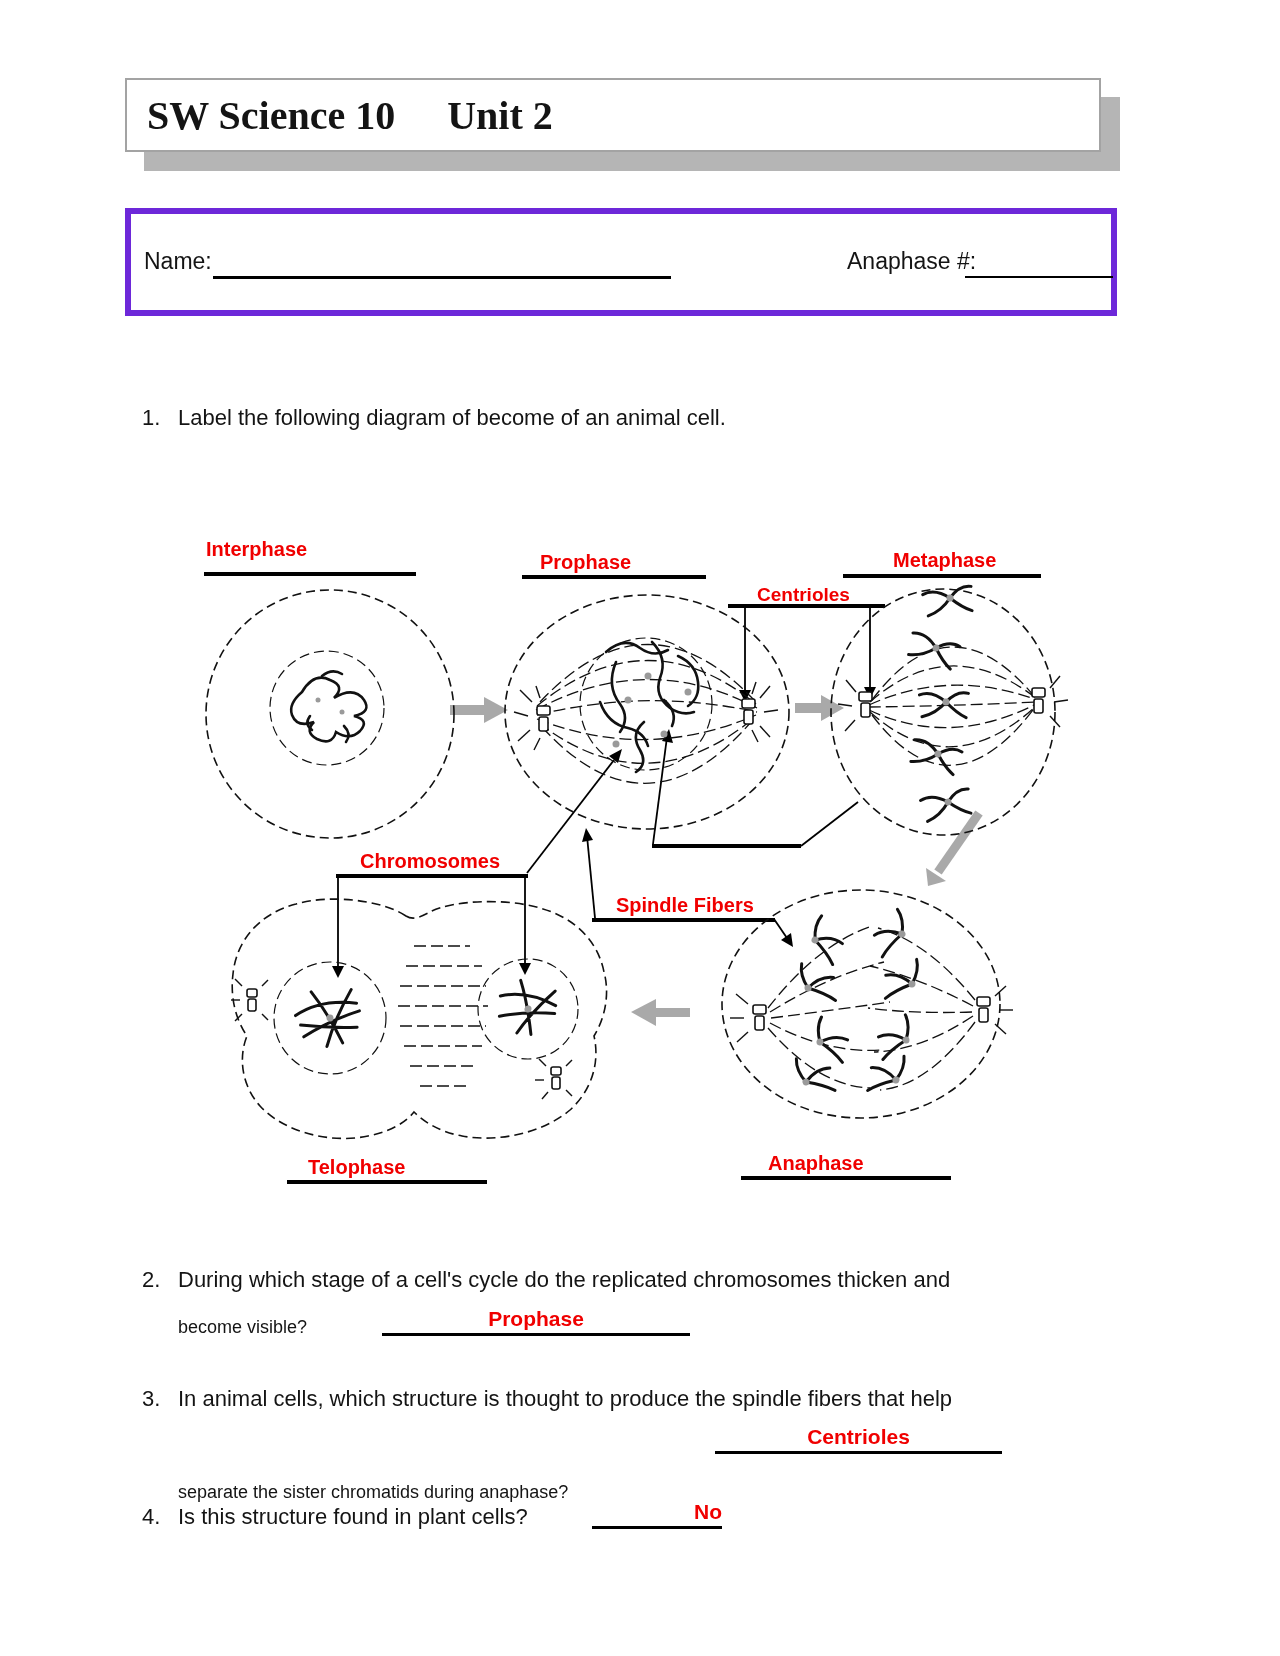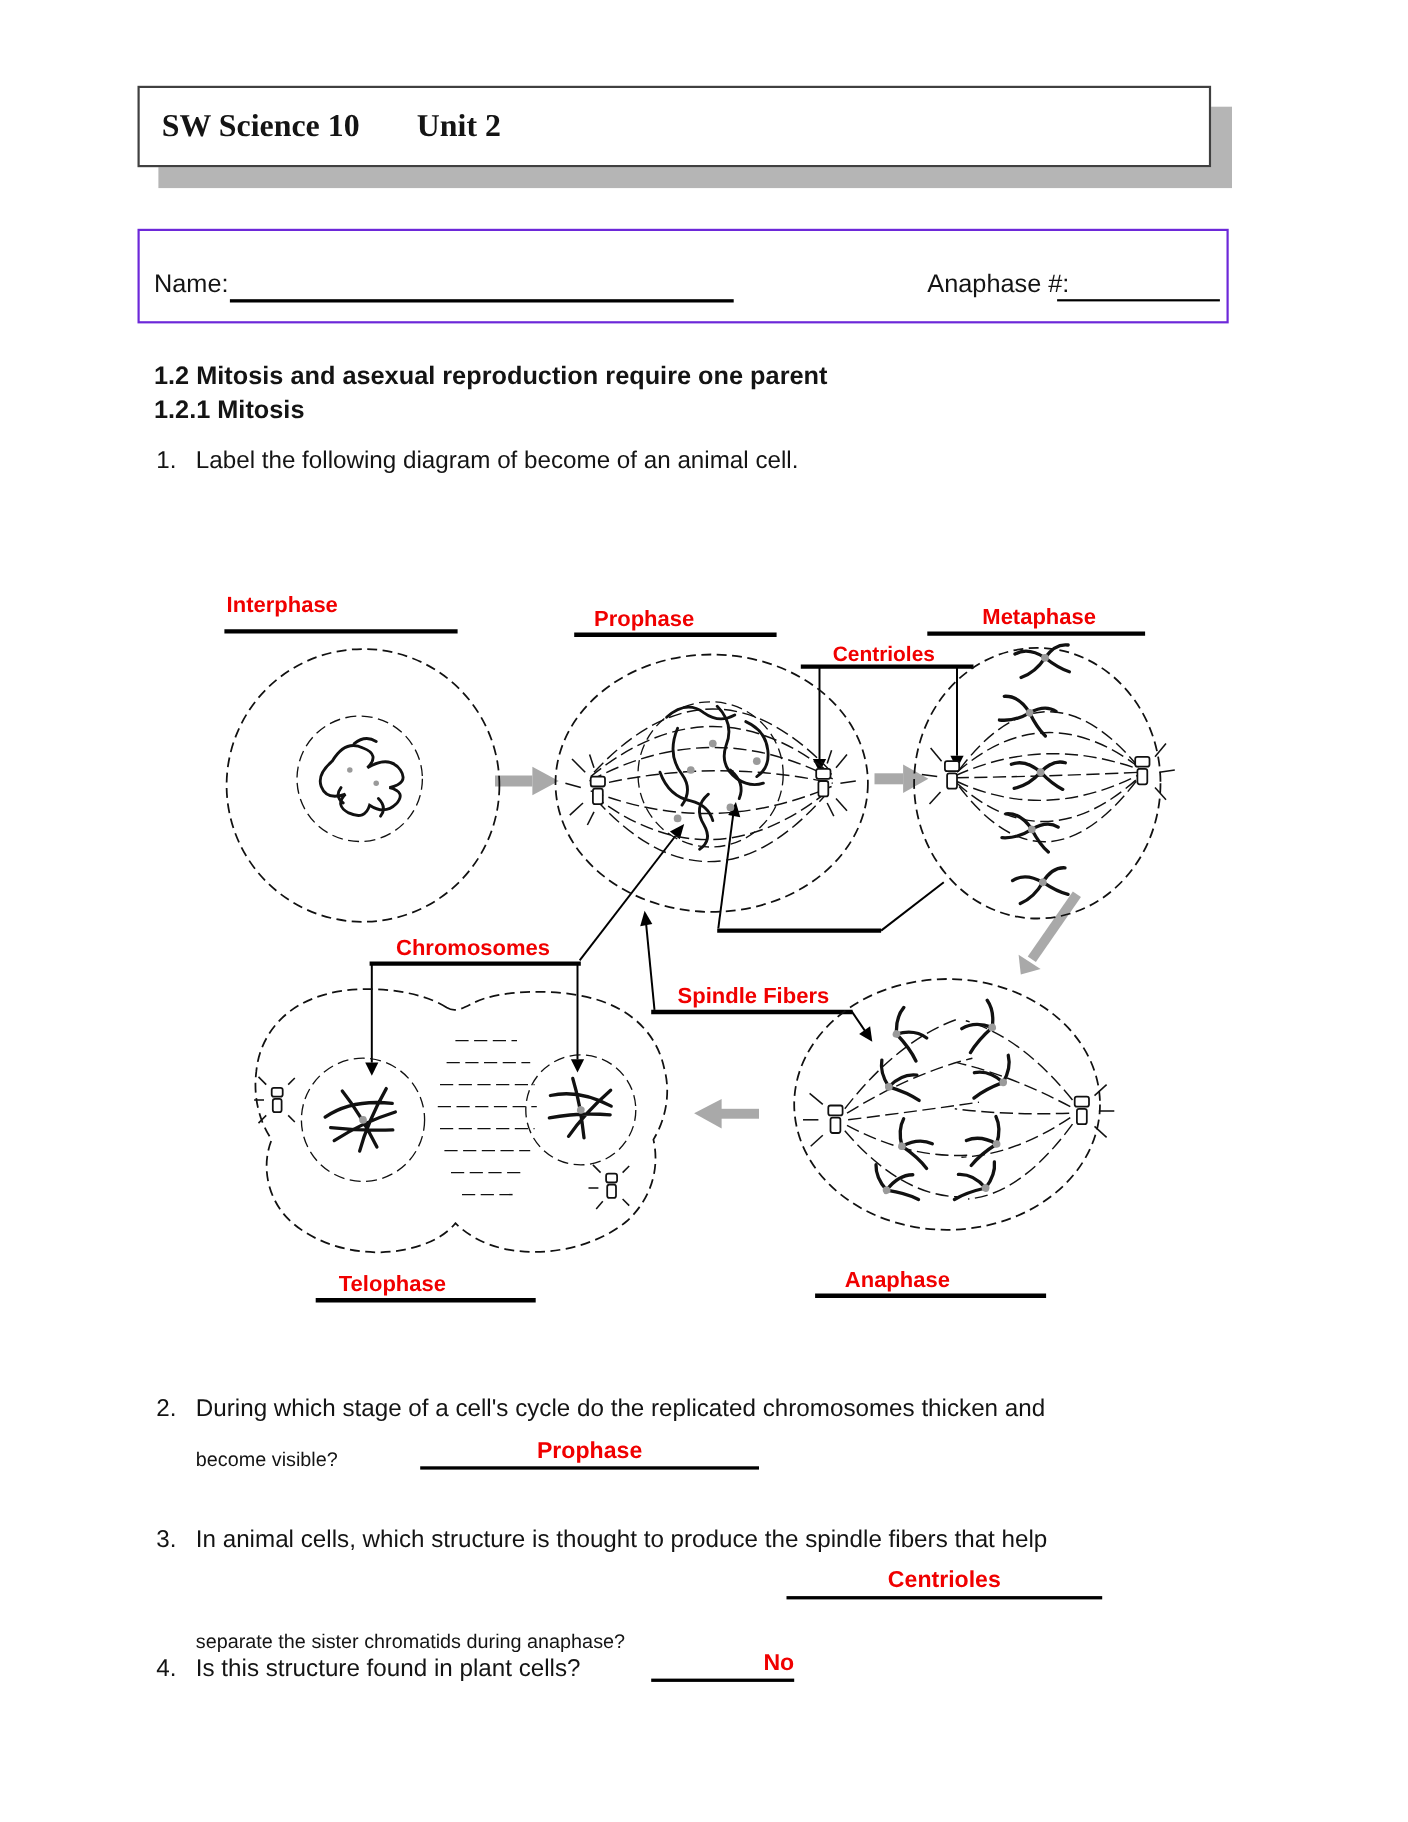--- a/index.html
+++ b/index.html
@@ -4,32 +4,32 @@
 <style>
   html,body{margin:0;padding:0;background:#e9e9e9;}
   .page{
     position:relative;width:1280px;height:1656px;margin:0 auto;
     background:#ffffff;overflow:hidden;
     font-family:"Liberation Sans", sans-serif;color:#141414;
   }
   
   .header-box{
     position:absolute;left:125px;top:78px;width:976px;height:74px;
-    background:#fff;border:2px solid #404040;
+    background:#fff;border:2px solid #a3a3a3;
     box-shadow:19px 19px 0 #b5b5b5;
     display:flex;align-items:center;justify-content:space-between;
     padding:0 20px;box-sizing:border-box;
-    font-family:"Liberation Serif", serif;font-weight:bold;font-size:29px;
+    font-family:"Liberation Serif", serif;font-weight:bold;font-size:40px;
     white-space:nowrap;
   }
   .header-left{display:flex;gap:52px;}
   
   .name-box{
-    position:absolute;left:125px;top:208px;width:992px;height:86px;
-    border:2px solid #6d28d9;box-sizing:border-box;background:#fff;
+    position:absolute;left:125px;top:208px;width:992px;height:108px;
+    border:6px solid #6d28d9;box-sizing:border-box;background:#fff;
     font-size:23px;
   }
   .name-label{position:absolute;left:13px;top:34px;}
   .name-blank{position:absolute;left:82px;top:36px;width:458px;height:26px;border-bottom:3px solid #000;}
   .student-label{position:absolute;left:716px;top:34px;}
   .student-blank{position:absolute;left:834px;top:36px;width:148px;height:26px;border-bottom:2px solid #000;}
   
   .section-heading{position:absolute;left:140px;top:326px;font-weight:bold;font-size:23px;line-height:31px;}
   .q-row{position:absolute;display:flex;font-size:22px;line-height:28px;white-space:nowrap;}
   .q-num{width:36px;flex:0 0 36px;}
@@ -69,24 +69,20 @@
     </div>
   </div>
 
   <div class="name-box">
     <span class="name-label">Name:</span>
     <span class="name-blank"></span>
     <span class="student-label">Anaphase #:</span>
     <span class="student-blank"></span>
   </div>
 
-  <div class="section-heading">
-    <div>1.2  Mitosis and asexual reproduction require one parent</div>
-    <div>1.2.1 Mitosis</div>
-  </div>
 
   <div class="q-row" style="left:142px;top:404px;">
     <span class="q-num">1.</span>
     <span>Label the following diagram of become of an animal cell.</span>
   </div>
 
   <svg class="diagram" viewBox="0 0 1280 1656">
 
     <g>
       <text class="dlabel" x="206" y="556">Interphase</text>

